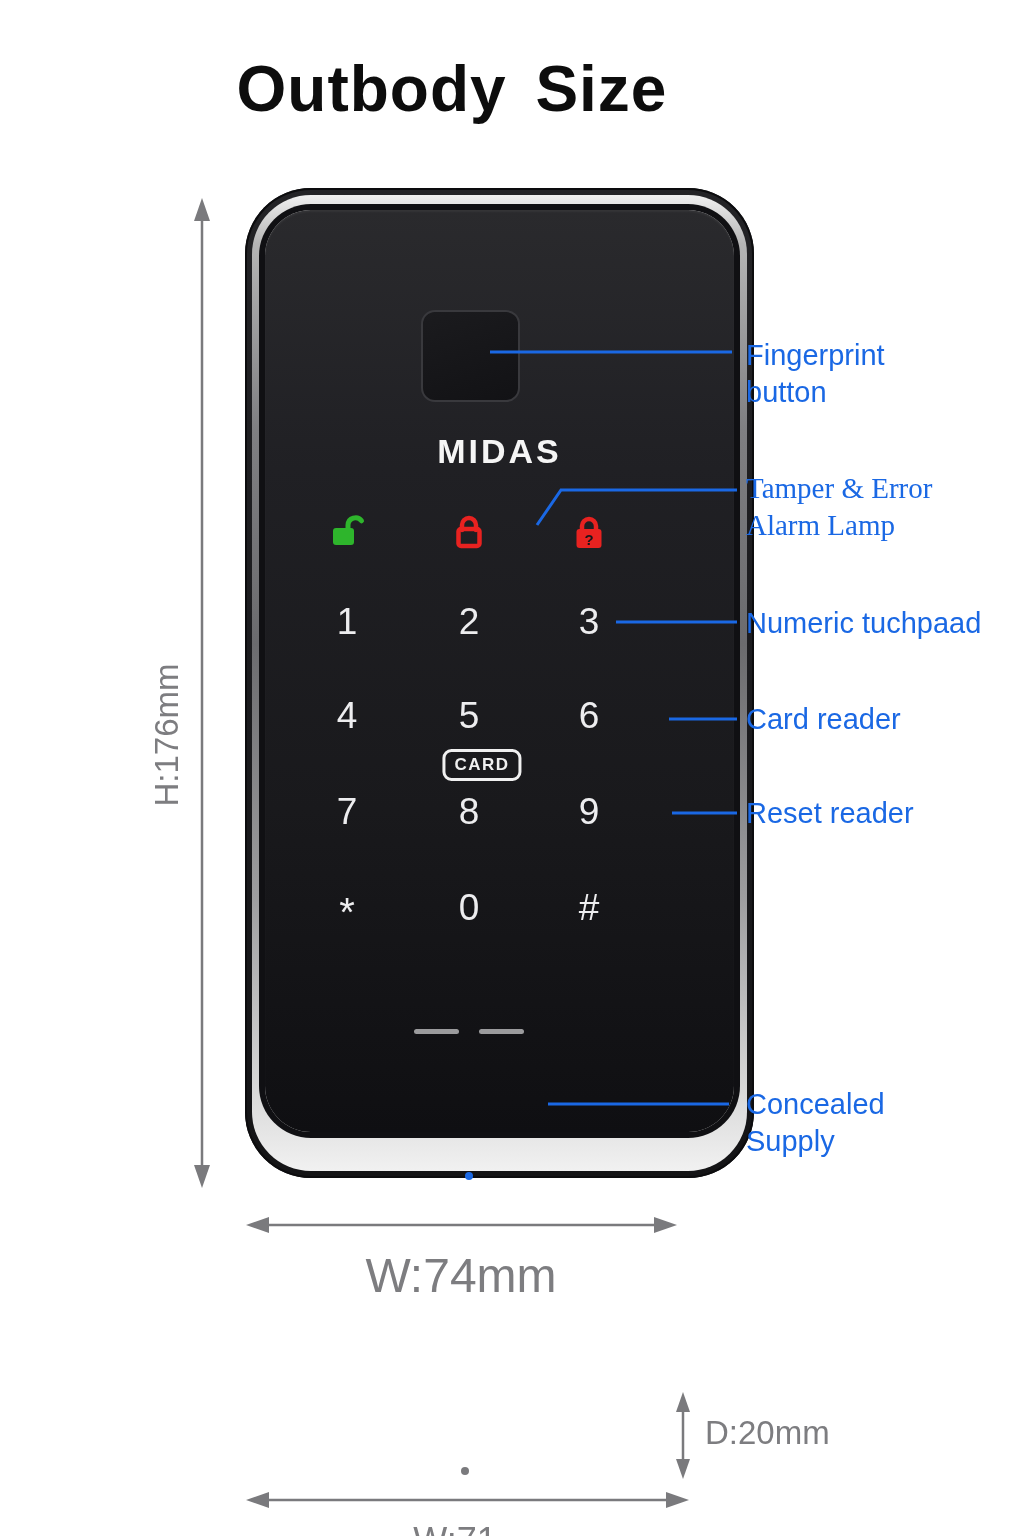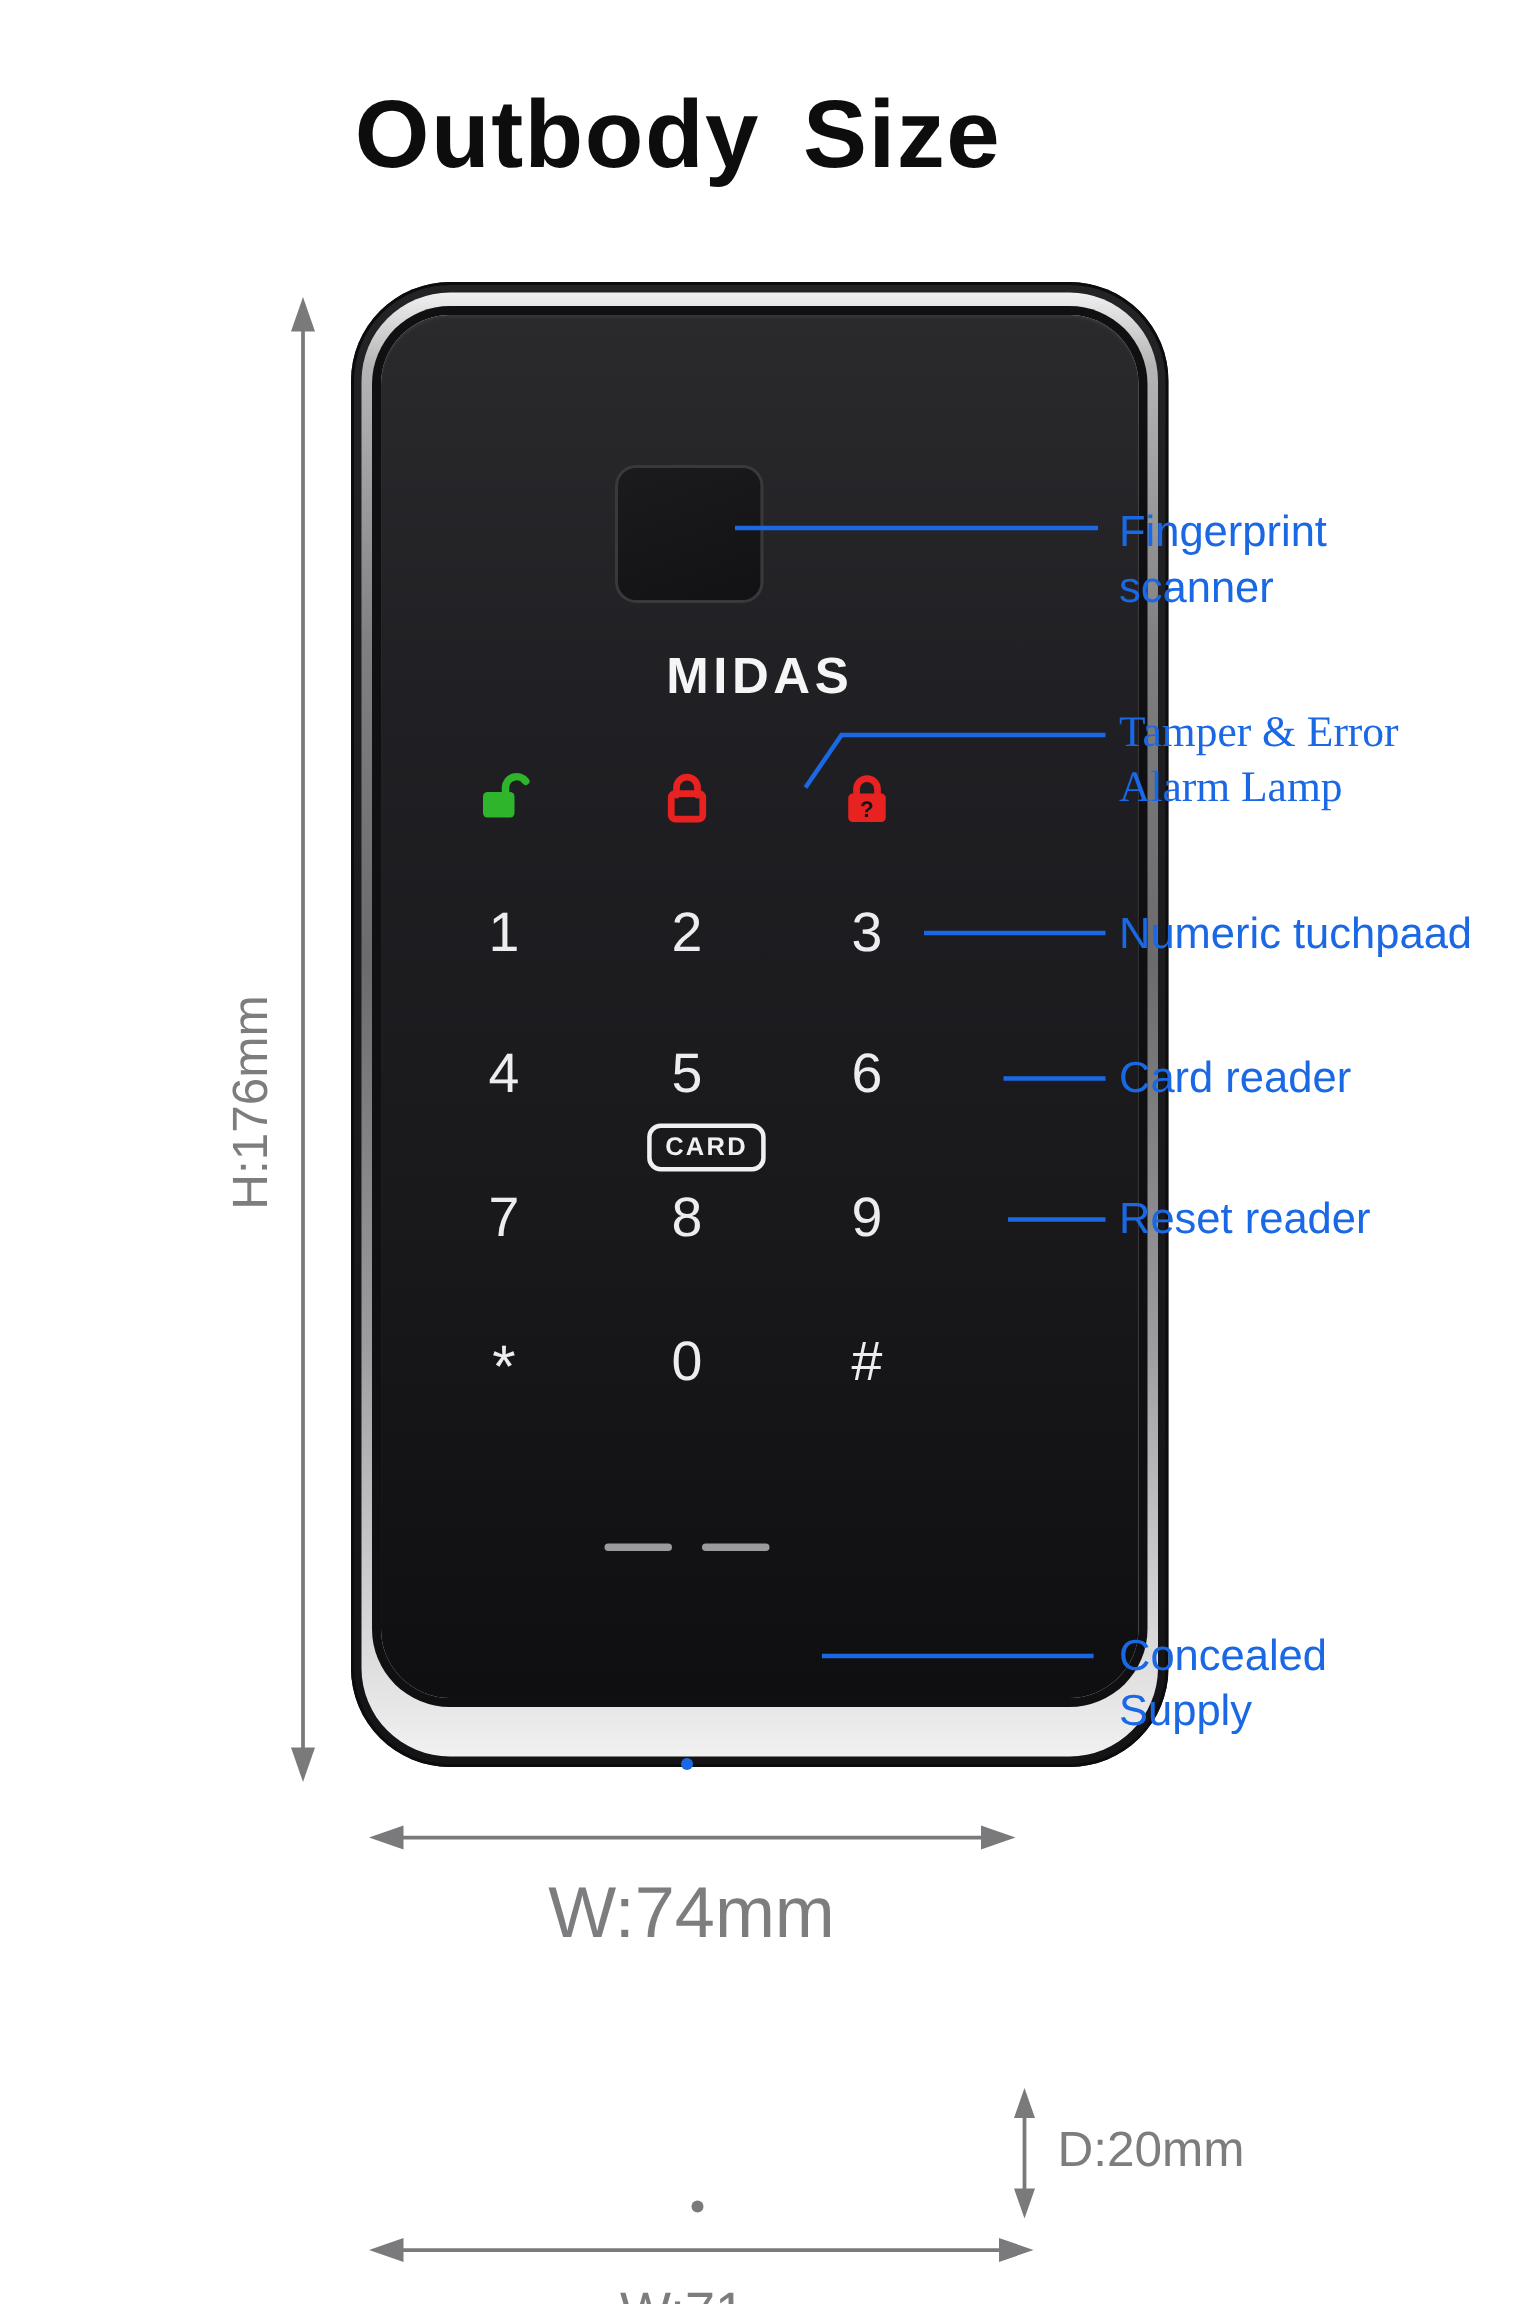--- a/index.html
+++ b/index.html
@@ -12,25 +12,24 @@
 
   
   .page-title{
     left:452px;top:52px;transform:translateX(-50%);
     font-size:64px;font-weight:bold;color:#0d0d0d;
     letter-spacing:1px;white-space:nowrap;word-spacing:10px;
   }
 
   
   .device-outer{
-    left:234px;top:188px;width:509px;height:990px;
+    left:245px;top:188px;width:509px;height:990px;
     background:linear-gradient(180deg,#232326 0%,#1b1b1e 50%,#141416 100%);
     border-radius:66px;
     box-shadow:inset 0 0 0 2px #0c0c0e;
-    padding-left:36px;
   }
   .device-chrome{
     position:absolute;inset:7px;border-radius:59px;
     background:linear-gradient(180deg,#f0f0f0 0%,#b5b5b5 5%,#7f7f82 24%,#6b6b6e 46%,#9d9d9f 72%,#d9d9d9 92%,#f1f1f1 100%);
   }
   .device-face{
     position:absolute;left:20px;top:22px;right:20px;bottom:46px;
     border-radius:46px;
     background:linear-gradient(180deg,#2a2a2d 0%,#202024 28%,#19191c 65%,#0f0f12 100%);
     box-shadow:0 0 0 6px #101013, inset 0 2px 2px rgba(255,255,255,0.05);
@@ -151,21 +150,21 @@
   <polygon class="gray-head" points="683,1479 676,1459 690,1459"></polygon>
 
   <line class="gray-line" x1="263" y1="1500" x2="672" y2="1500"></line>
   <polygon class="gray-head" points="246,1500 269,1492 269,1508"></polygon>
   <polygon class="gray-head" points="689,1500 666,1492 666,1508"></polygon>
   <circle class="gray-head" cx="465" cy="1471" r="4"></circle>
 </svg>
 
 <div class="abs callout" style="left:746px;top:337px;">
   <div>Fingerprint</div>
-  <div>scanner</div>
+  <div>button</div>
 </div>
 <div class="abs callout" style="left:746px;top:470px;font-family:Liberation Serif, serif;">
   <div>Tamper &amp; Error</div>
   <div>Alarm Lamp</div>
 </div>
 <div class="abs callout" style="left:746px;top:605px;">
   <div>Numeric tuchpaad</div>
 </div>
 <div class="abs callout" style="left:746px;top:701px;">
   <div>Card reader</div>

